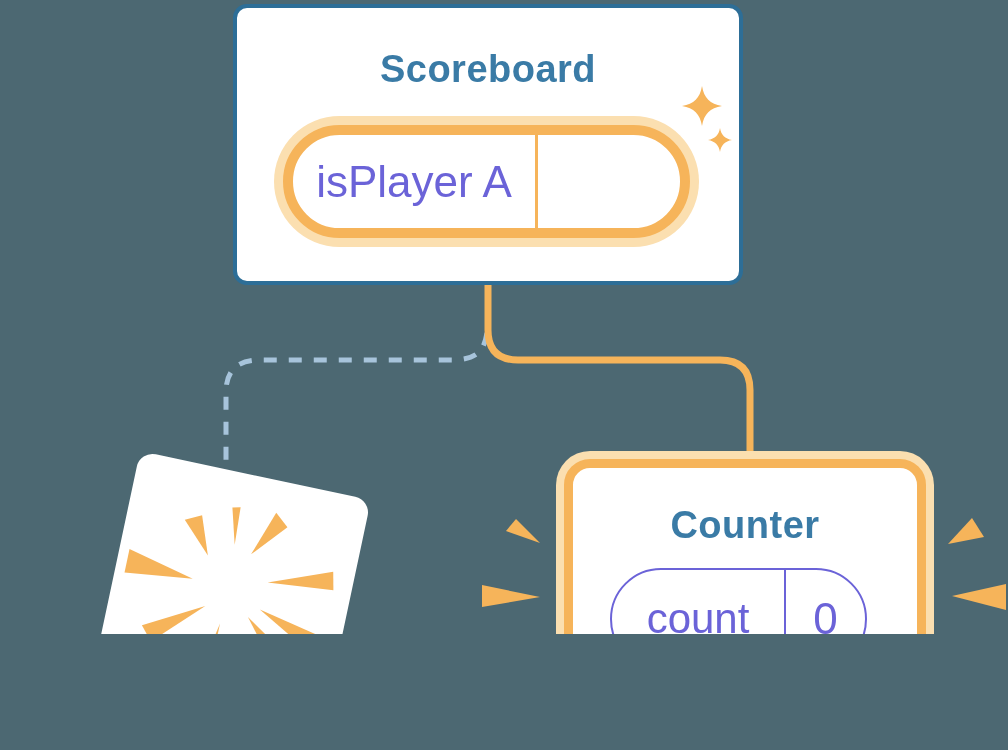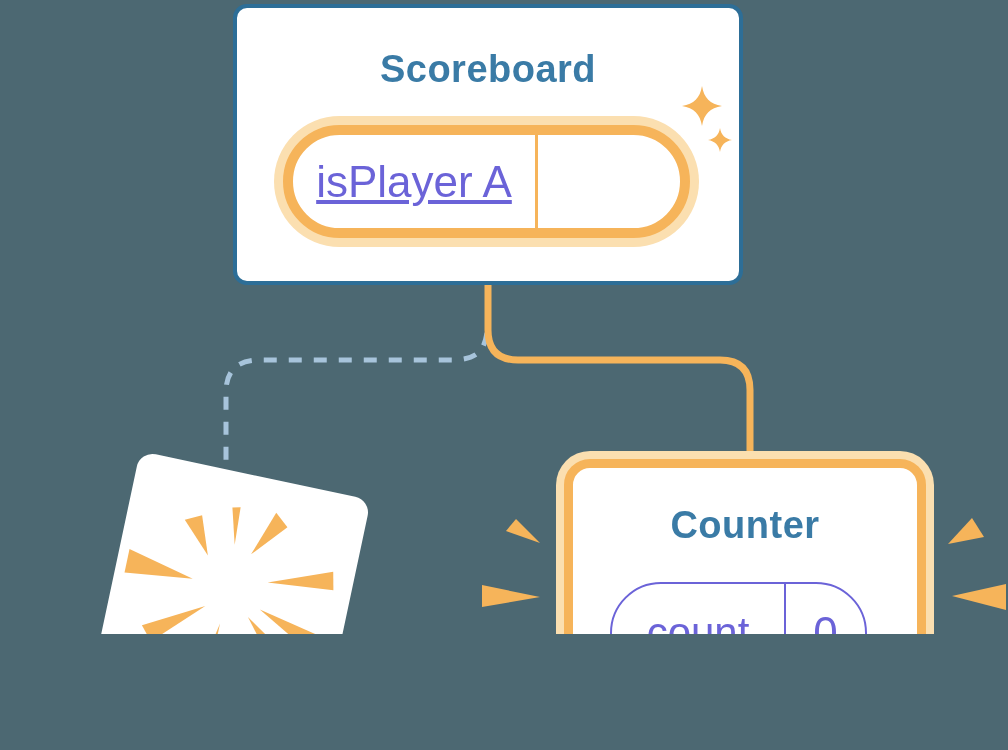--- a/index.html
+++ b/index.html
@@ -56,21 +56,20 @@
   }
   .scoreboard-pill{
     left:46px;top:117px;width:407px;height:113px;
     border:10px solid var(--accent-orange);
     border-radius:60px;
     box-shadow:0 0 0 9px var(--accent-orange-glow);
   }
   .pill-name,.pill-value{
     display:flex;align-items:center;justify-content:center;
     color:var(--state-purple);
-    text-decoration:underline;
   }
   .scoreboard-pill .pill-name{width:242px;font-size:44px;}
   .scoreboard-pill .pill-divider{width:3px;background:var(--accent-orange);}
   .scoreboard-pill .pill-value{flex:1;font-size:44px;font-weight:700;}
 
   .sparkles{position:absolute;left:435px;top:74px;}
   .sparkle{fill:var(--accent-orange);}
 
   .destroyed-square{
     position:absolute;left:113px;top:473px;width:236px;height:236px;
@@ -81,21 +80,21 @@
   .ray{fill:var(--accent-orange);}
 
   .counter-card{
     left:564px;top:459px;width:362px;height:274px;
     border:9px solid var(--accent-orange);
     border-radius:26px;
     box-shadow:0 0 0 8px var(--accent-orange-glow);
   }
   .counter-card .card-title{margin-top:38px;}
   .counter-pill{
-    left:37px;top:114px;width:257px;height:102px;
+    left:37px;top:100px;width:257px;height:102px;
     border:2px solid var(--state-purple);
     border-radius:56px;
     text-align:right;
   }
   .counter-pill .pill-name{width:172px;font-size:42px;}
   .counter-pill .pill-divider{width:2px;background:var(--state-purple);}
   .counter-pill .pill-value{flex:1;font-size:44px;}
 </style>
 </head>
 <body>

